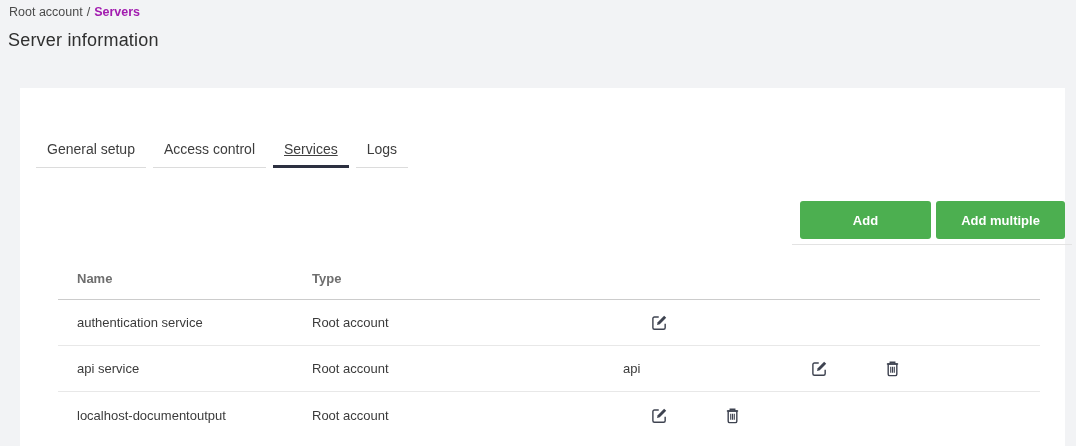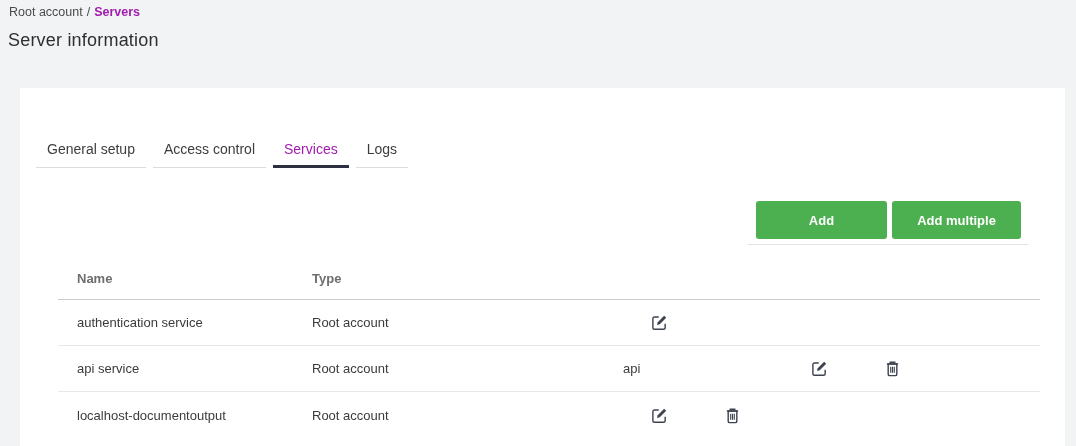--- a/index.html
+++ b/index.html
@@ -41,26 +41,27 @@
   }
   .tab {
     font-size: 14px; color: #3d3d3d;
     padding: 8px 11px 10px 11px;
     border-bottom: 1px solid #dcdcdc;
     cursor: pointer; white-space: nowrap;
   }
   .tab.active {
     border-bottom: 3px solid #2c3040;
     padding-bottom: 8px;
-    color: #a21caf;
+    color: #404040;
+    text-decoration: underline;
   }
 
   
   .toolbar {
-    position: absolute; top: 113px; left: 728px; width: 280px;
+    position: absolute; top: 113px; left: 772px; width: 280px;
     padding: 0 0 5px 8px;
     border-bottom: 1px solid #e3e3e3;
     display: flex; gap: 5px;
   }
   .btn {
     height: 38px; border: none; border-radius: 3px;
     background: #4caf50; color: #ffffff;
     font-family: "Liberation Sans", sans-serif;
     font-size: 13px; font-weight: 700;
     cursor: pointer;

